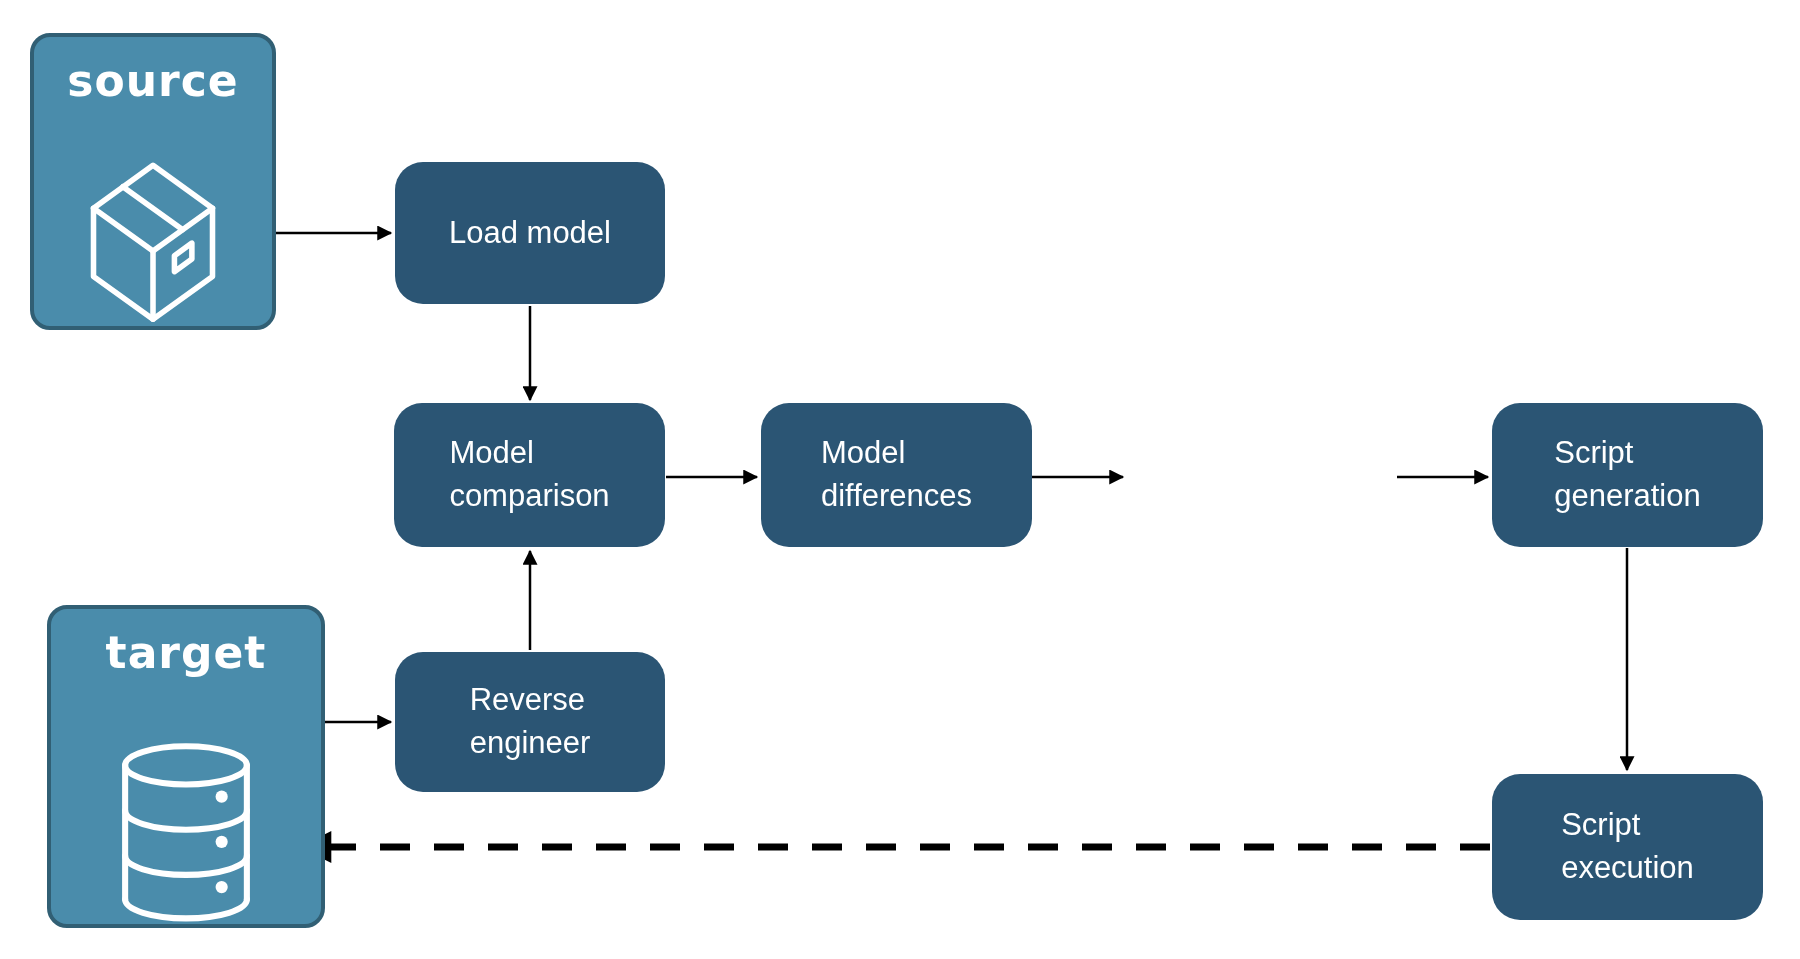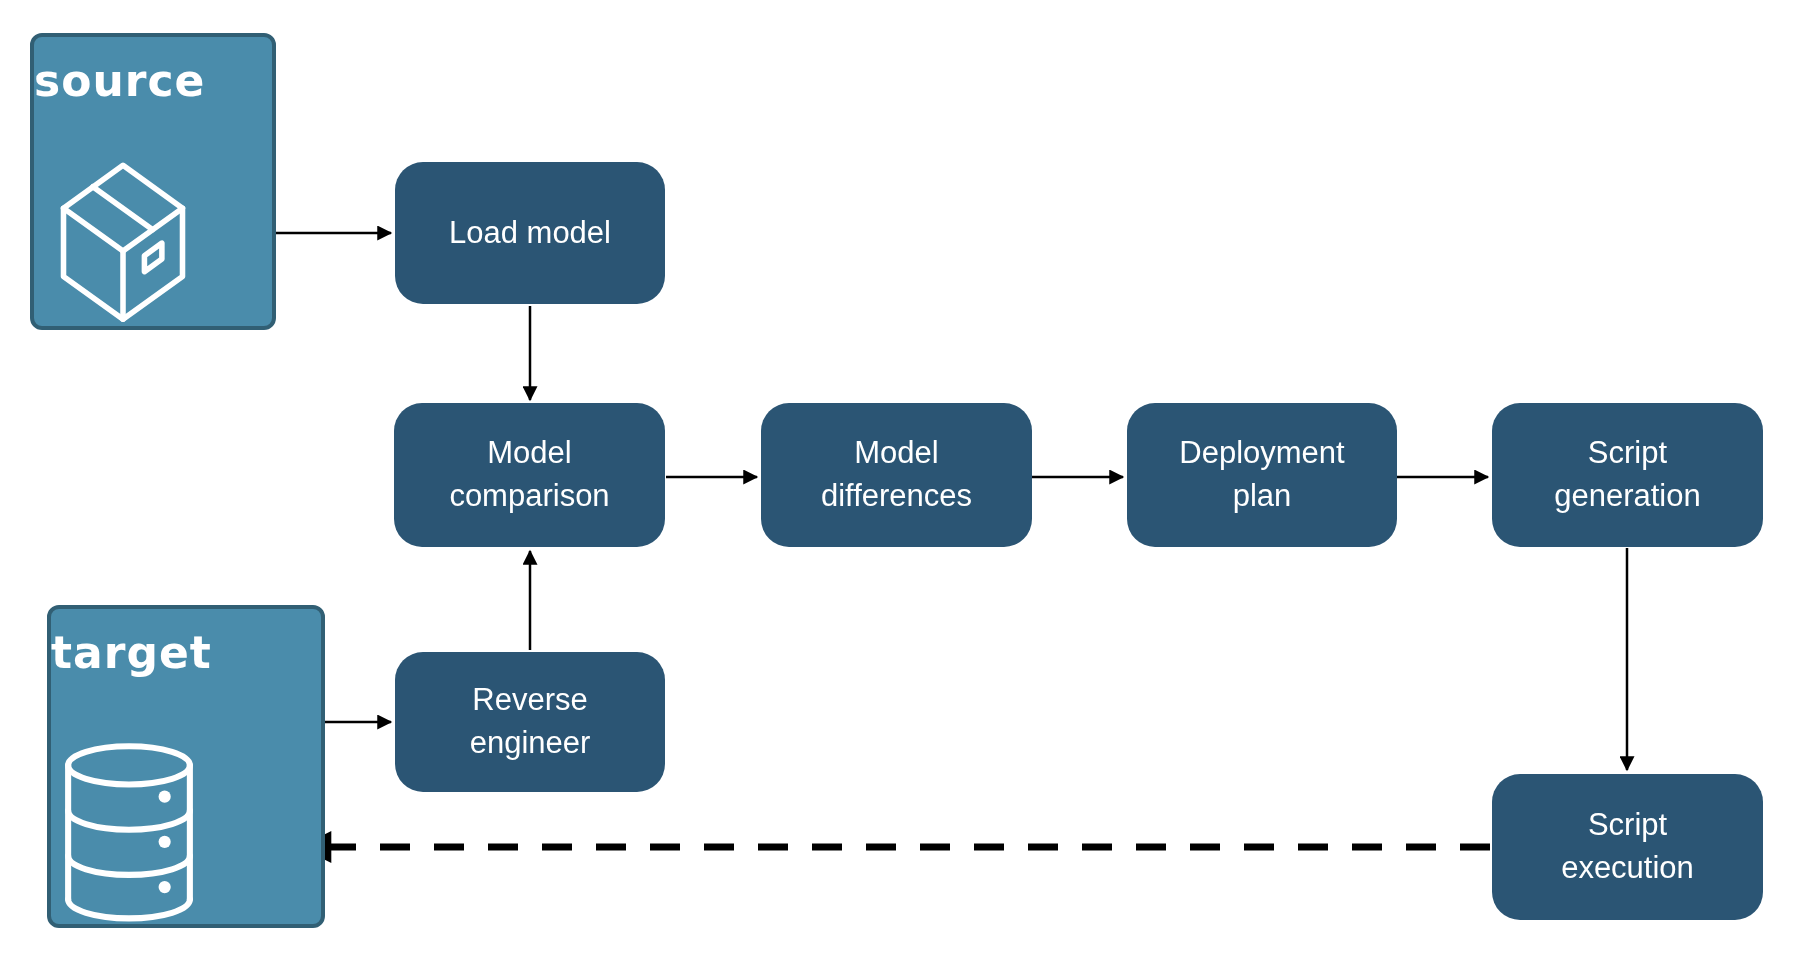--- a/index.html
+++ b/index.html
@@ -19,23 +19,23 @@
     font-family:"Liberation Sans", sans-serif;
   }
   
   #edges{position:absolute;left:0;top:0;width:1800px;height:959px;pointer-events:none;}
 
   
   .endpoint{
     position:absolute;
     background:var(--endpoint-fill);
     border:4px solid var(--endpoint-border);
-    border-radius:12px;
+    border-radius:20px;
     box-sizing:border-box;
-    display:flex;flex-direction:column;align-items:flex-start;gap:40px;
+    display:flex;flex-direction:column;align-items:center;gap:40px;
   }
   .endpoint-label{
     color:var(--label);
     font-family:"DejaVu Sans", sans-serif;
     font-weight:bold;
     font-size:44px;
     letter-spacing:1px;
     margin-top:20px;
     line-height:1.1;
   }
@@ -46,21 +46,21 @@
     position:absolute;
     background:var(--node-fill);
     border-radius:28px;
     box-sizing:border-box;
     display:flex;align-items:center;justify-content:center;
   }
   .node-label{
     color:var(--label);
     font-size:31px;
     line-height:1.38;
-    text-align:center;
+    text-align:left;
     white-space:pre-line;
   }
 
   
   #ep-source{left:30px;  top:33px;  width:246px; height:297px;}
   #ep-target{left:47px;  top:605px; width:278px; height:323px;}
 
   #n-load   {left:395px; top:162px; width:270px; height:142px;}
   #n-comp   {left:394px; top:403px; width:271px; height:144px;}
   #n-diff   {left:761px; top:403px; width:271px; height:144px;}
@@ -134,24 +134,20 @@
   <div id="n-comp" class="node">
     <span class="node-label">Model
 comparison</span>
   </div>
 
   <div id="n-diff" class="node">
     <span class="node-label">Model
 differences</span>
   </div>
 
-  <div id="n-deploy" class="node">
-    <span class="node-label">Deployment
-plan</span>
-  </div>
 
   <div id="n-gen" class="node">
     <span class="node-label">Script
 generation</span>
   </div>
 
   <div id="n-rev" class="node">
     <span class="node-label">Reverse
 engineer</span>
   </div>

